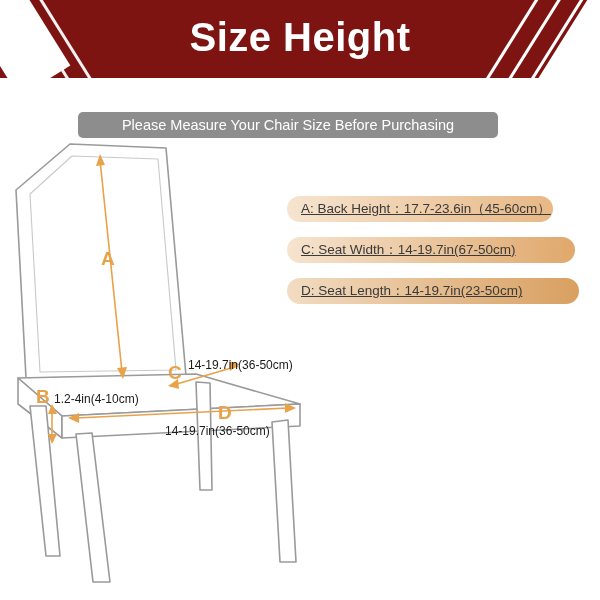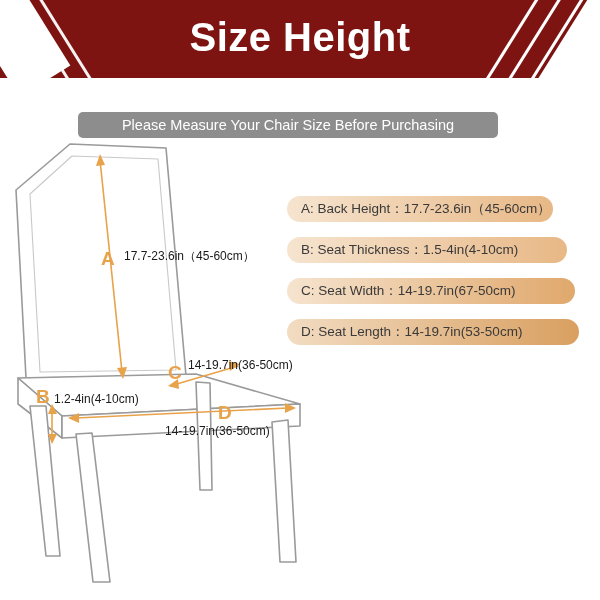--- a/index.html
+++ b/index.html
@@ -123,20 +123,21 @@
     height: 26px;
     margin-bottom: 15px;
     border-radius: 13px;
     color: #3a3a3a;
     font-size: 13.5px;
     line-height: 26px;
     padding-left: 14px;
     box-sizing: border-box;
     white-space: nowrap;
     font-family: "Liberation Sans", sans-serif;
+    text-decoration: underline;
   }
   .legend-row.r0 { width: 266px; background: linear-gradient(to right,#f6e4cf,#e8b886); }
   .legend-row.r1 { width: 280px; background: linear-gradient(to right,#f6e4cf,#e8b886); }
   .legend-row.r2 { width: 288px; background: linear-gradient(to right,#f6e4cf,#e0a86c); }
   .legend-row.r3 { width: 292px; background: linear-gradient(to right,#f2dcc2,#d99f60); }
 
   
   #chair-svg {
     position: absolute;
     left: 0;
@@ -217,31 +218,29 @@
       <polygon points="52,318 48,328 57,328" fill="#e8a24a" stroke="none"></polygon>
       <polygon points="52,358 48,348 57,348" fill="#e8a24a" stroke="none"></polygon>
 
       <line x1="76" y1="332" x2="288" y2="322"></line>
       <polygon points="68,332 79,327 79,337" fill="#e8a24a" stroke="none"></polygon>
       <polygon points="296,322 285,317 285,327" fill="#e8a24a" stroke="none"></polygon>
     </g>
   </svg>
 
   <div class="dim-letter ltr-A">A</div>
-  <div class="dim-label lbl-A">17.7-23.6in（45-60cm）</div>
 
   <div class="dim-letter ltr-C">C</div>
   <div class="dim-label lbl-C">14-19.7in(36-50cm)</div>
 
   <div class="dim-letter ltr-B">B</div>
   <div class="dim-label lbl-B">1.2-4in(4-10cm)</div>
 
   <div class="dim-letter ltr-D">D</div>
   <div class="dim-label lbl-D">14-19.7in(36-50cm)</div>
 
   <div class="legend">
     <div class="legend-row r0">A: Back Height：17.7-23.6in（45-60cm）</div>
-    <div class="legend-row r1">B: Seat Thickness：1.5-4in(4-10cm)</div>
     <div class="legend-row r2">C: Seat Width：14-19.7in(67-50cm)</div>
-    <div class="legend-row r3">D: Seat Length：14-19.7in(53-50cm)</div>
+    <div class="legend-row r3">D: Seat Length：14-19.7in(23-50cm)</div>
   </div>
 
 </div>
 
 </body></html>

